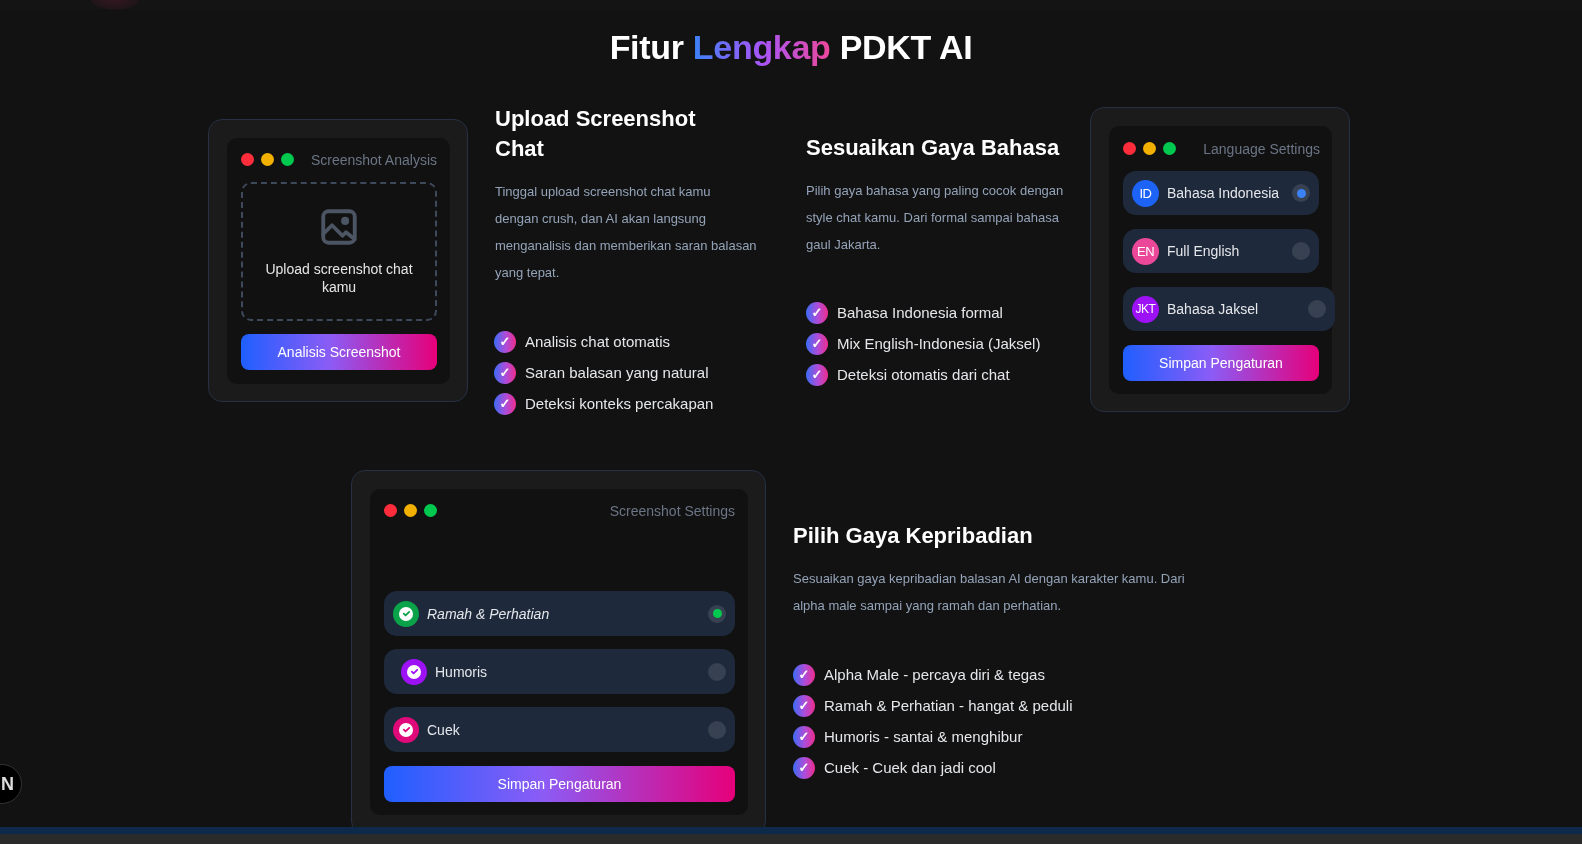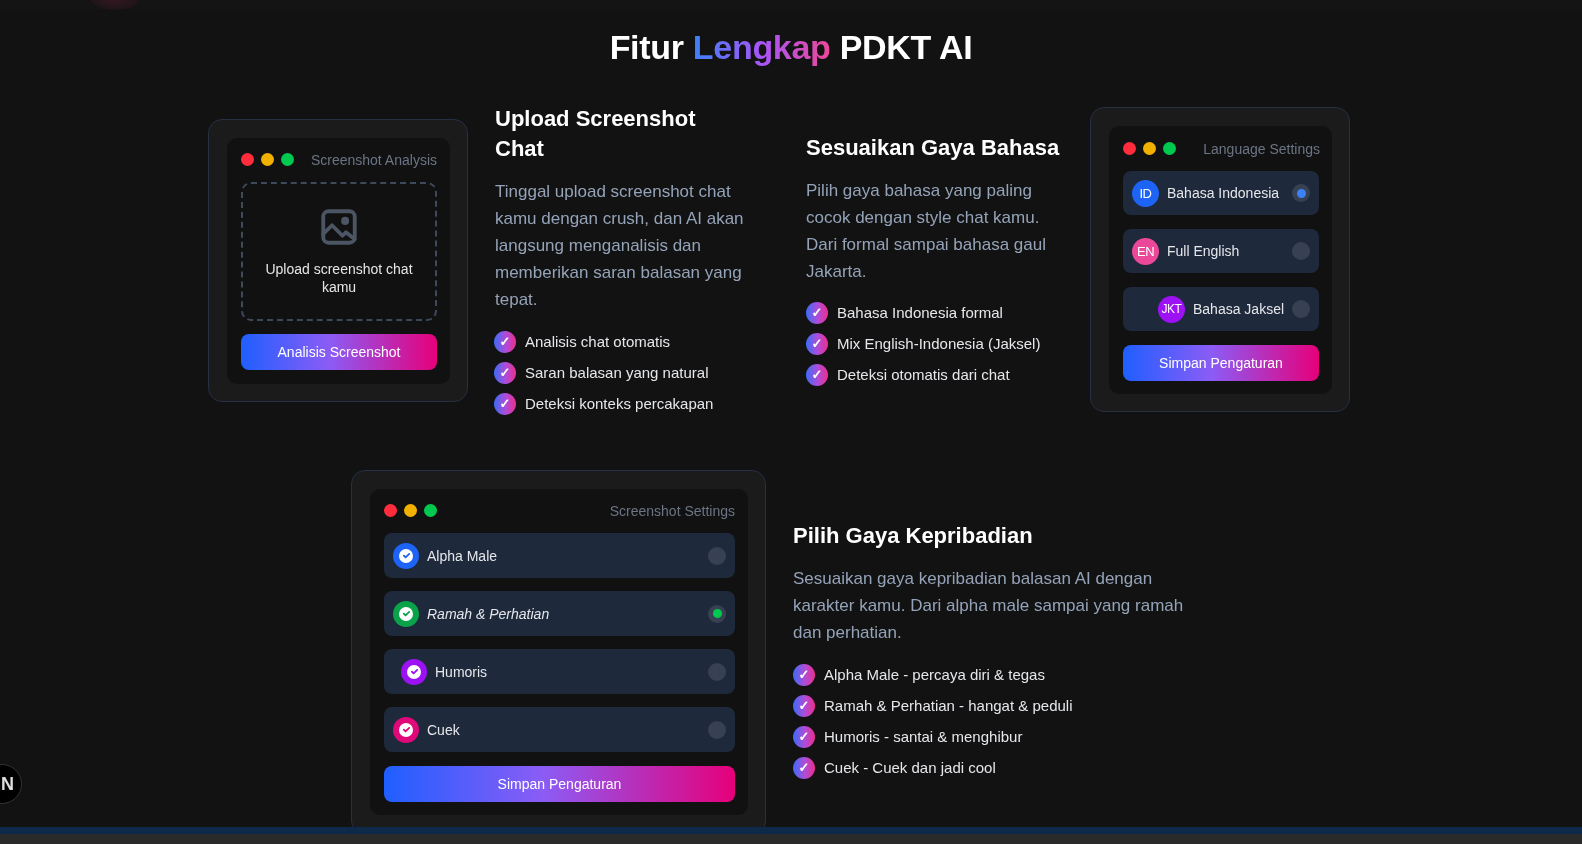--- a/index.html
+++ b/index.html
@@ -43,37 +43,37 @@
     display: flex; align-items: center; justify-content: center; cursor: pointer;
   }
 
   .dropzone {
     position: absolute; border: 2px dashed #3e4a5c; border-radius: 10px;
     display: flex; flex-direction: column; align-items: center; justify-content: flex-start;
   }
   .dropzone .dz-text { color: #e5e5e5; font-size: 14px; text-align: center; line-height: 18px; width: 160px; }
 
   .opt {
-    position: absolute; background: #1e293b; border-radius: 8px;
+    position: absolute; background: #1e293b; border-radius: 13px;
     display: flex; align-items: center;
   }
   .opt .badge {
     width: 27px; height: 27px; border-radius: 50%; display: flex; align-items: center; justify-content: center;
     font-size: 13px; color: #fff; margin-left: 9px; letter-spacing: -0.5px; flex: none;
   }
   .opt .opt-label { font-size: 14px; color: #e5e7eb; margin-left: 8px; flex: 1; }
   .radio {
     width: 18px; height: 18px; border-radius: 50%; background: #374151; margin-right: 9px;
     display: flex; align-items: center; justify-content: center; flex: none;
   }
   .radio .rdot { width: 9px; height: 9px; border-radius: 50%; }
 
   
   .sec-title { position: absolute; font-size: 22px; font-weight: 700; color: #fff; line-height: 30px; }
-  .sec-desc { position: absolute; font-size: 17px; color: #94a3b8; line-height: 27px; }
+  .sec-desc { position: absolute; font-size: 13px; color: #94a3b8; line-height: 27px; }
   .feat-list { position: absolute; list-style: none; }
   .feat-list li { display: flex; align-items: center; height: 31px; font-size: 15px; color: #e5e7eb; }
   .check {
     width: 22px; height: 22px; border-radius: 50%; margin-right: 9px; flex: none;
     background: linear-gradient(90deg, #3b6cf6, #b04cd8 55%, #ec2d8c);
     display: flex; align-items: center; justify-content: center; font-size: 13px; color: #fff; font-weight: 700;
   }
 
   .pbadge { width: 26px; height: 26px; border-radius: 50%; display: flex; align-items: center; justify-content: center; margin-left: 9px; flex: none; }
   .pbadge .inner { width: 14px; height: 14px; border-radius: 50%; background: #fff; display: flex; align-items: center; justify-content: center; }
@@ -166,50 +166,39 @@
       <span class="opt-label">Bahasa Indonesia</span>
       <span class="radio">
           <span class="rdot" style="background:#3b82f6;"></span>
         </span>
     </div>
     <div class="opt" style="left:14px;top:103px;width:196px;height:44px;">
       <span class="badge" style="background:#ec4899;">EN</span>
       <span class="opt-label">Full English</span>
       <span class="radio"></span>
     </div>
-    <div class="opt" style="left:14px;top:161px;width:196px;height:44px;padding-left:26px;">
+    <div class="opt" style="left:14px;top:161px;width:212px;height:44px;">
       <span class="badge" style="background:#9d12f5;font-size:12px;">JKT</span>
       <span class="opt-label">Bahasa Jaksel</span>
       <span class="radio"></span>
     </div>
 
     <button class="gbtn" style="left:14px;top:219px;width:196px;height:36px;">Simpan Pengaturan</button>
   </div>
 </div>
 
 <div class="card-outer" style="left:351px;top:470px;width:415px;height:365px;">
   <div class="card-inner" style="left:18px;top:18px;width:378px;height:326px;">
     <div class="dots" style="left:14px;top:15px;">
       <span class="dot red"></span>
       <span class="dot yellow"></span>
       <span class="dot green"></span>
     </div>
     <div class="win-title" style="right:13px;top:14px;">Screenshot Settings</div>
 
-    <div class="opt" style="left:14px;top:44px;width:351px;height:45px;">
-      <span class="pbadge" style="background:#1d63f5;">
-        <span class="inner">
-            <svg width="9" height="9" viewBox="0 0 10 10">
-              <path d="M2 5.2l2 2 4-4" fill="none" stroke="#1d63f5" stroke-width="2" stroke-linecap="round" stroke-linejoin="round"></path>
-            </svg>
-          </span>
-      </span>
-      <span class="opt-label">Alpha Male</span>
-      <span class="radio"></span>
-    </div>
     <div class="opt" style="left:14px;top:102px;width:351px;height:45px;font-style:italic;">
       <span class="pbadge" style="background:#0aa34a;">
         <span class="inner">
             <svg width="9" height="9" viewBox="0 0 10 10">
               <path d="M2 5.2l2 2 4-4" fill="none" stroke="#0aa34a" stroke-width="2" stroke-linecap="round" stroke-linejoin="round"></path>
             </svg>
           </span>
       </span>
       <span class="opt-label">Ramah &amp; Perhatian</span>
       <span class="radio">

